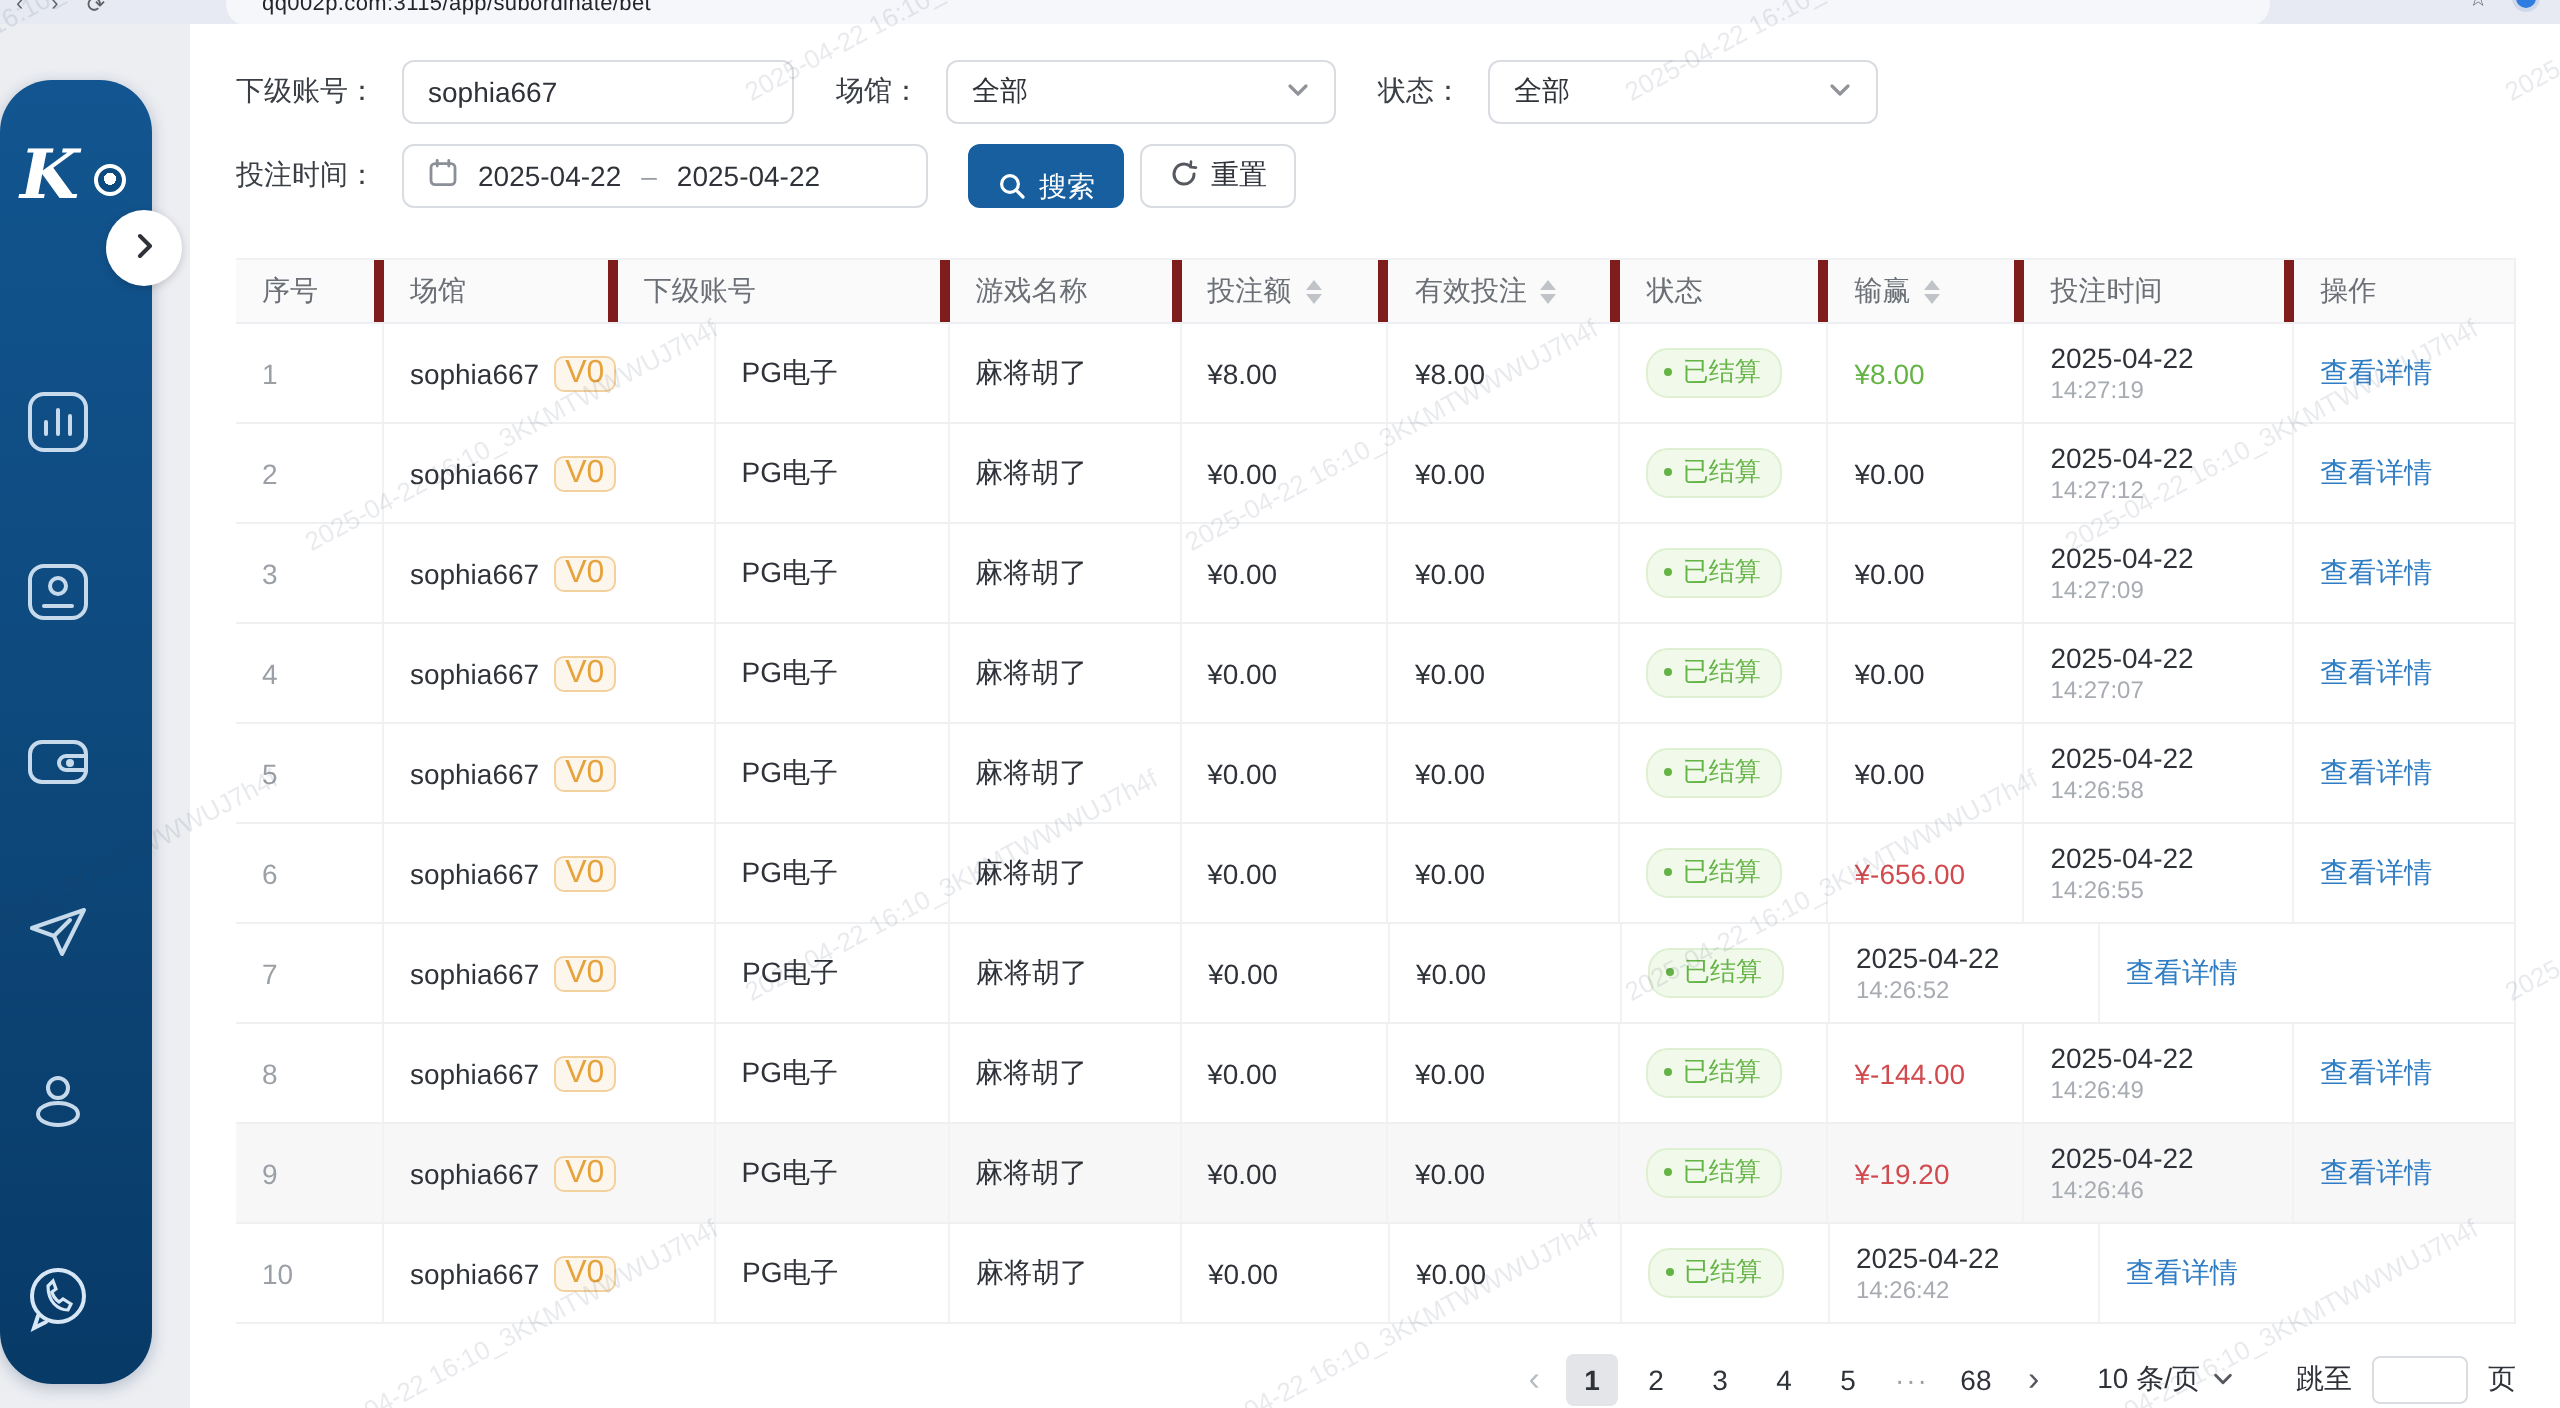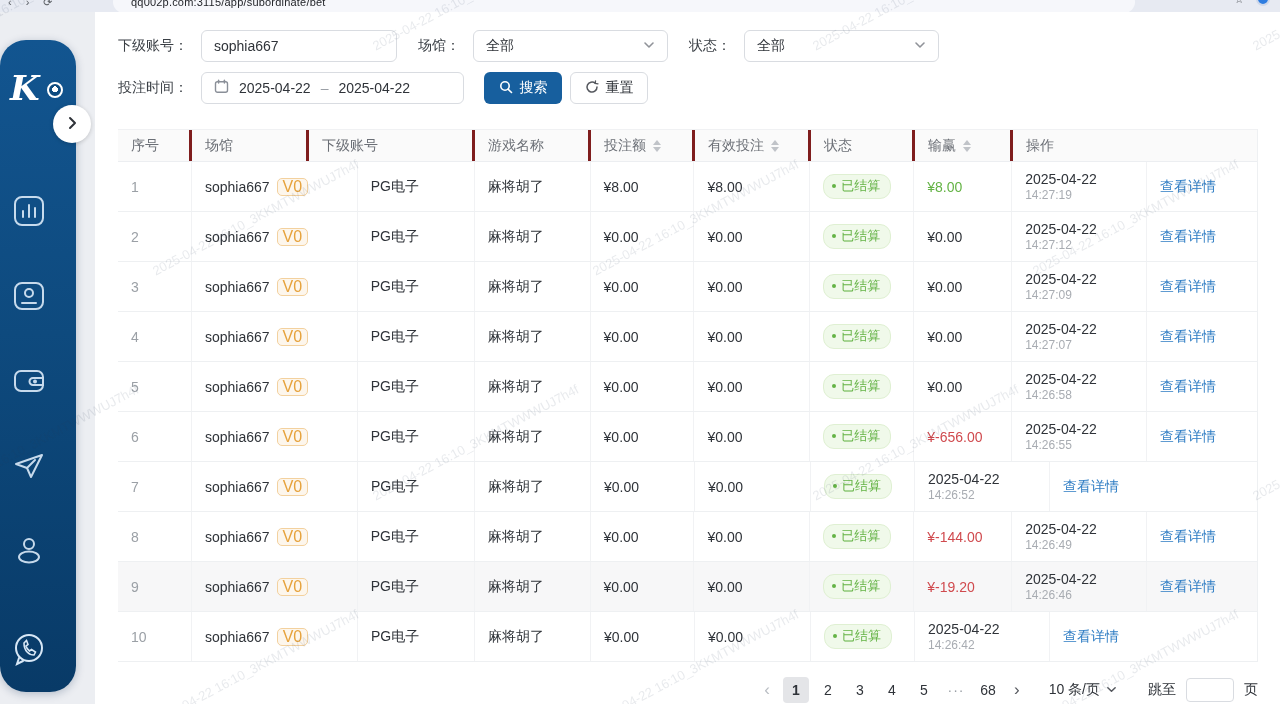--- a/index.html
+++ b/index.html
@@ -36,27 +36,27 @@
   .f-row { display:flex; align-items:center; height:32px; }
   .f-row + .f-row { margin-top:10px; }
   .f-label { color:#3a3f45; margin-right:13px; white-space:nowrap; }
   .f-input, .f-select { height:32px; border:1px solid #d9dce1; border-radius:6px; background:#fff; display:flex; align-items:center; padding:0 12px; color:#2f3339; }
   .f-input { width:196px; }
   .f-select { width:195px; justify-content:space-between; cursor:pointer; }
   .gap20 { width:21px; }
   .daterange { width:263px; height:32px; border:1px solid #d9dce1; border-radius:6px; display:flex; align-items:center; padding:0 12px; gap:10px; color:#2f3339; }
   .daterange .sep { color:#9ba0a6; }
   .btn { height:32px; border-radius:6px; display:inline-flex; align-items:center; justify-content:center; gap:7px; cursor:pointer; border:1px solid transparent; font-size:14px; }
-  .btn-primary { background:#175f9e; color:#fff; width:78px; margin-left:20px; }
+  .btn-primary { background:#175f9e; color:#fff; width:78px; margin-left:20px;align-items:flex-end; }
   .btn-plain { background:#fff; color:#2f3339; border-color:#d9dce1; width:78px; margin-left:8px; }
 
   
   .table { margin:25px 0 0 23px; width:1140px; border-right:1px solid #eef0f2; }
   .thead { display:flex; height:33px; background:#fafafa; border-top:1px solid #f0f1f3; border-bottom:1px solid #eceef1; }
-  .th { display:flex; align-items:center; padding:0 8px 0 13px; color:#6b6f76; border-right:3px solid #7f1d1d; gap:7px; }
+  .th { display:flex; align-items:center; padding:0 8px 0 13px; color:#6b6f76; border-right:5px solid #7f1d1d; gap:7px; }
   .th:last-child { border-right:none; }
   .tr { display:flex; height:50px; border-bottom:1px solid #eef0f2; background:#fff; }
   .tr.hl { background:#f7f7f8; }
   .td { display:flex; align-items:center; padding:0 8px 0 13px; border-right:1px solid #f1f2f4; overflow:hidden; }
   .td:last-child { border-right:none; }
   .c0{width:74px;} .c1{width:166px;} .c2{width:117px;} .c3{width:116px;} .c4{width:104px;}
   .c5{width:116px;} .c6{width:104px;} .c7{width:98px;} .c8{width:135px;} .c9{width:110px;}
   .idx { color:#9ba0a6; }
   .badge { margin-left:7px; font-size:16px; color:#e6a23c; background:#fdf6ec; border:1px solid #f3d19e; border-radius:5px; padding:1px 5px; line-height:14px; }
   .pill { display:inline-flex; align-items:center; gap:5px; background:#f0f9ea; border:1px solid #dff0d2; color:#64b345; border-radius:11px; padding:2px 10px 3px 8px; font-size:13px; }
@@ -273,20 +273,23 @@
         <div class="th c6">
             <span>状态</span>
           </div>
         <div class="th c7">
           <span>输赢</span>
           <span class="sort">
               <i class="up"></i>
               <i class="down"></i>
             </span>
         </div>
+        <div class="th c8">
+            <span>投注时间</span>
+          </div>
         <div class="th c9">
             <span>操作</span>
           </div>
       </div>
       <div>
       <div class="tr">
         <div class="td c0">
               <span class="idx">1</span>
             </div>
         <div class="td c1">

